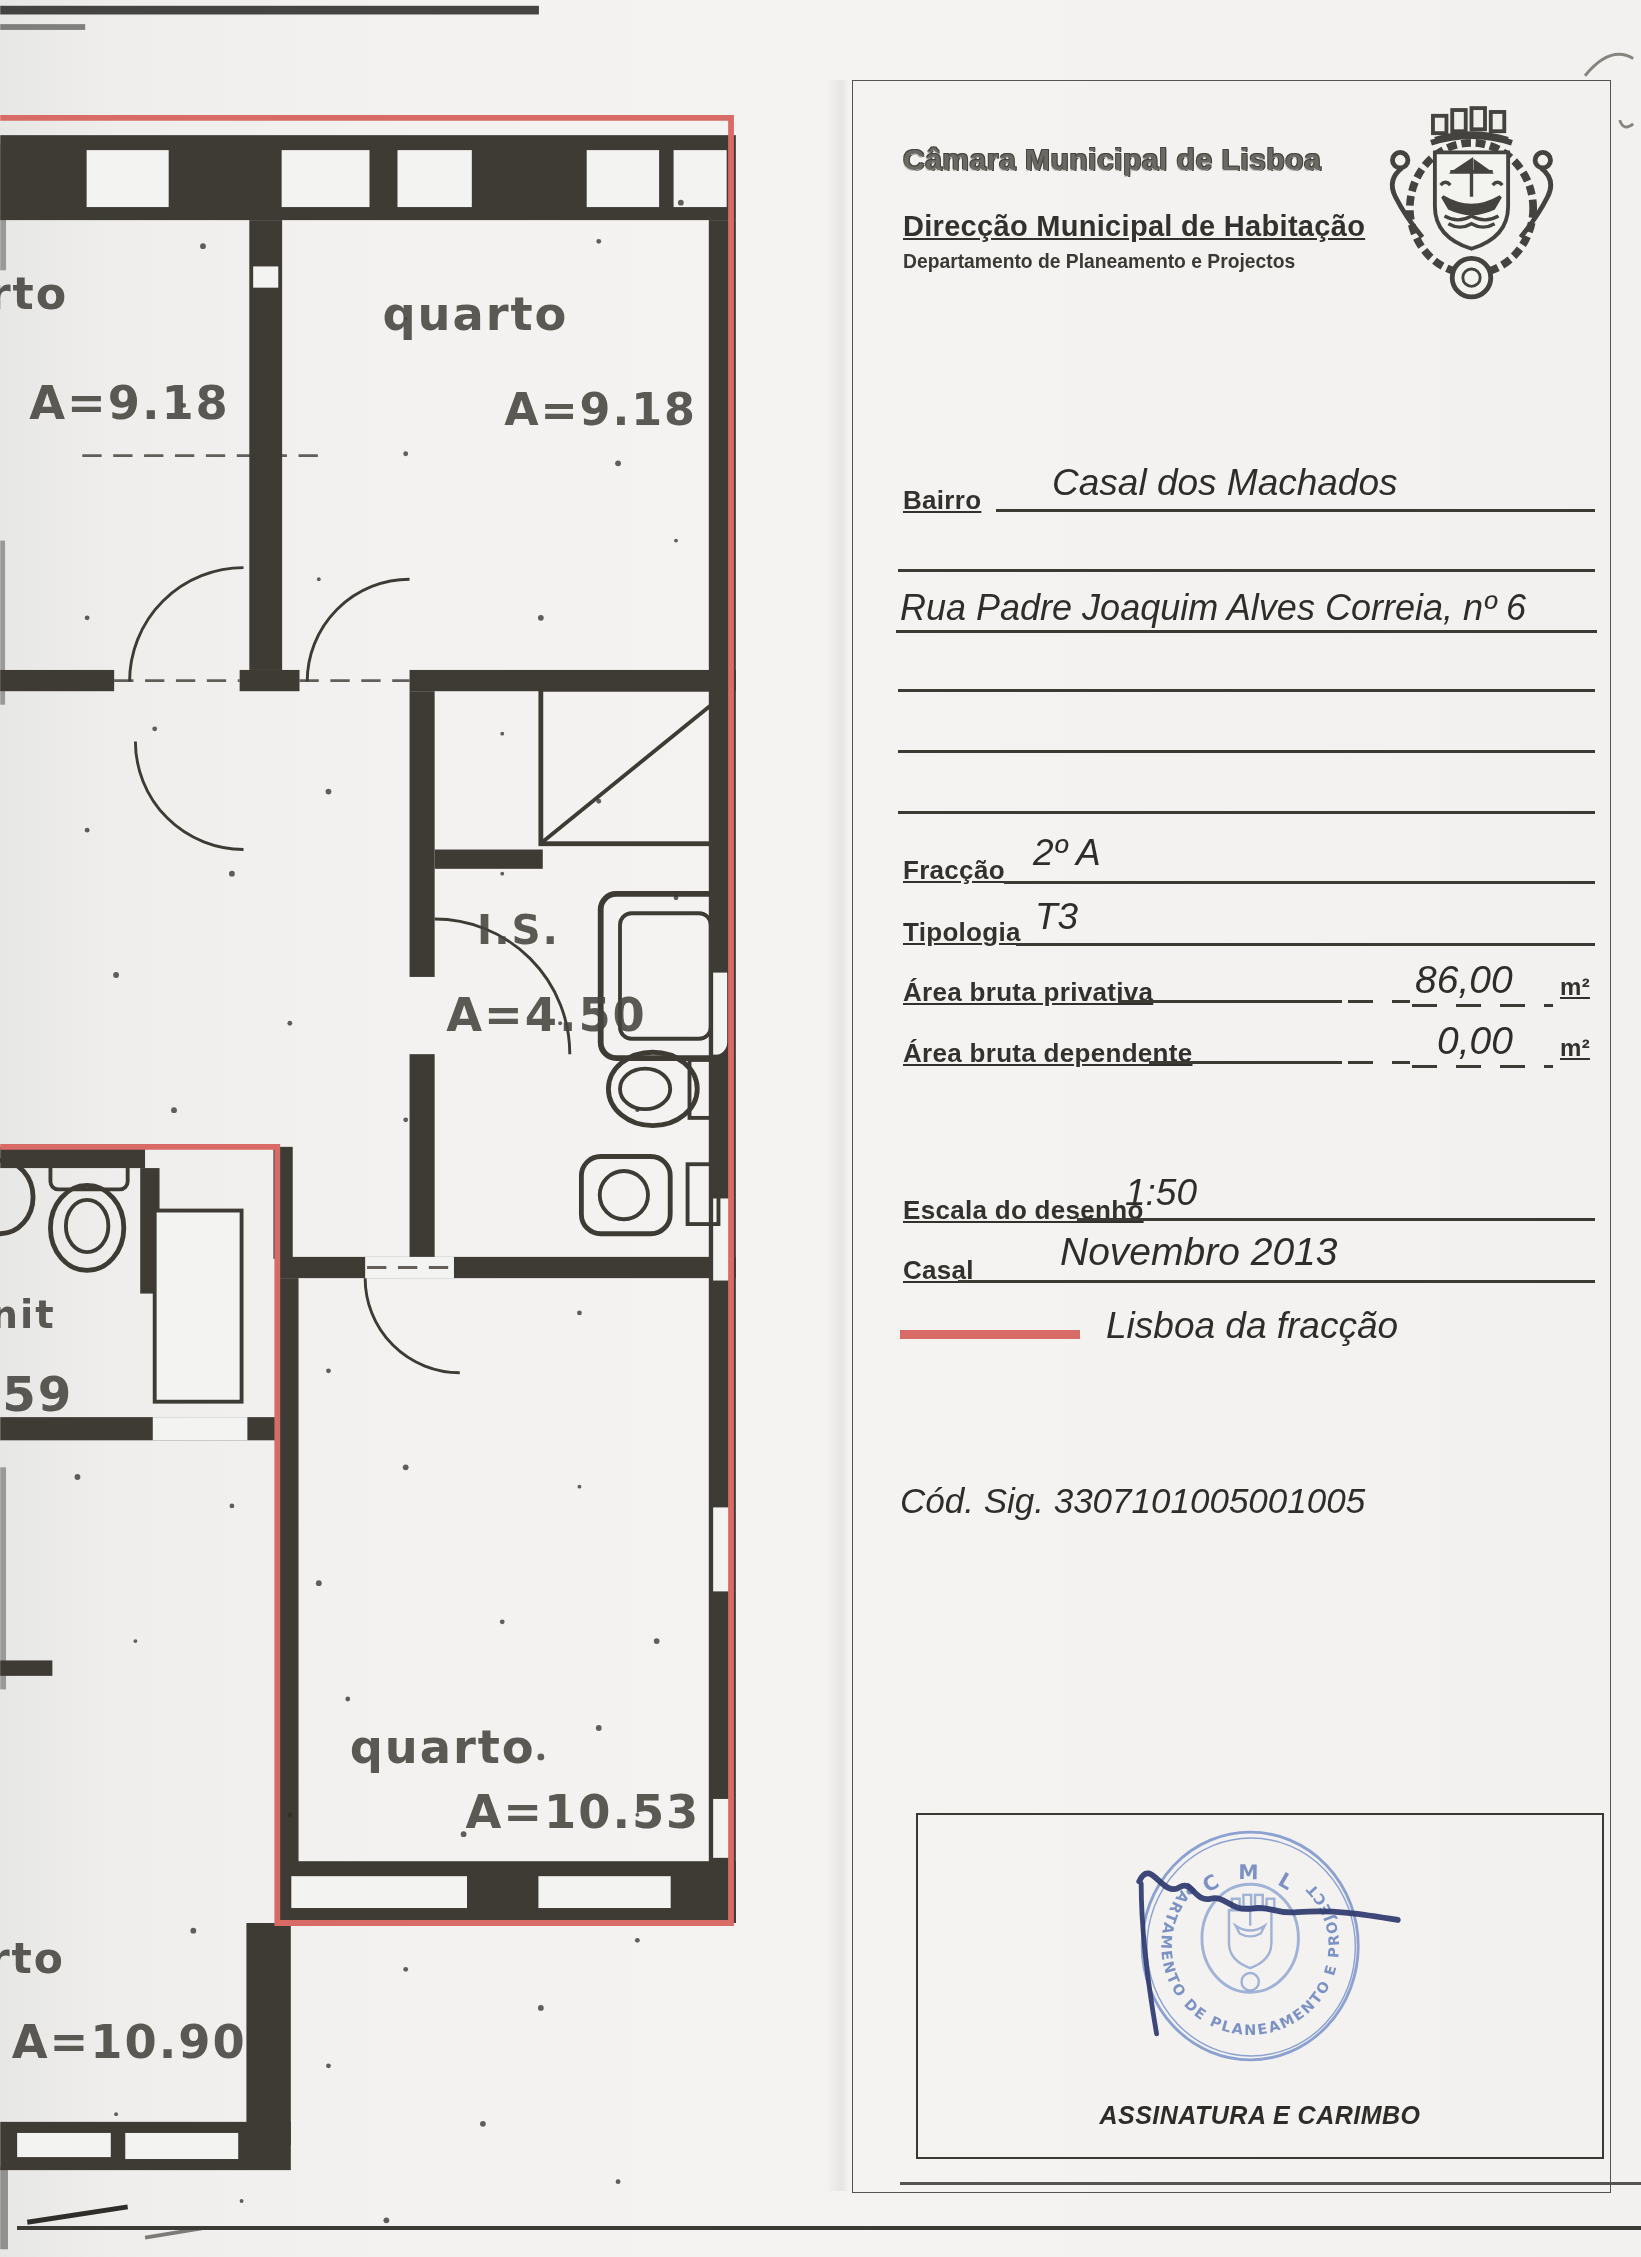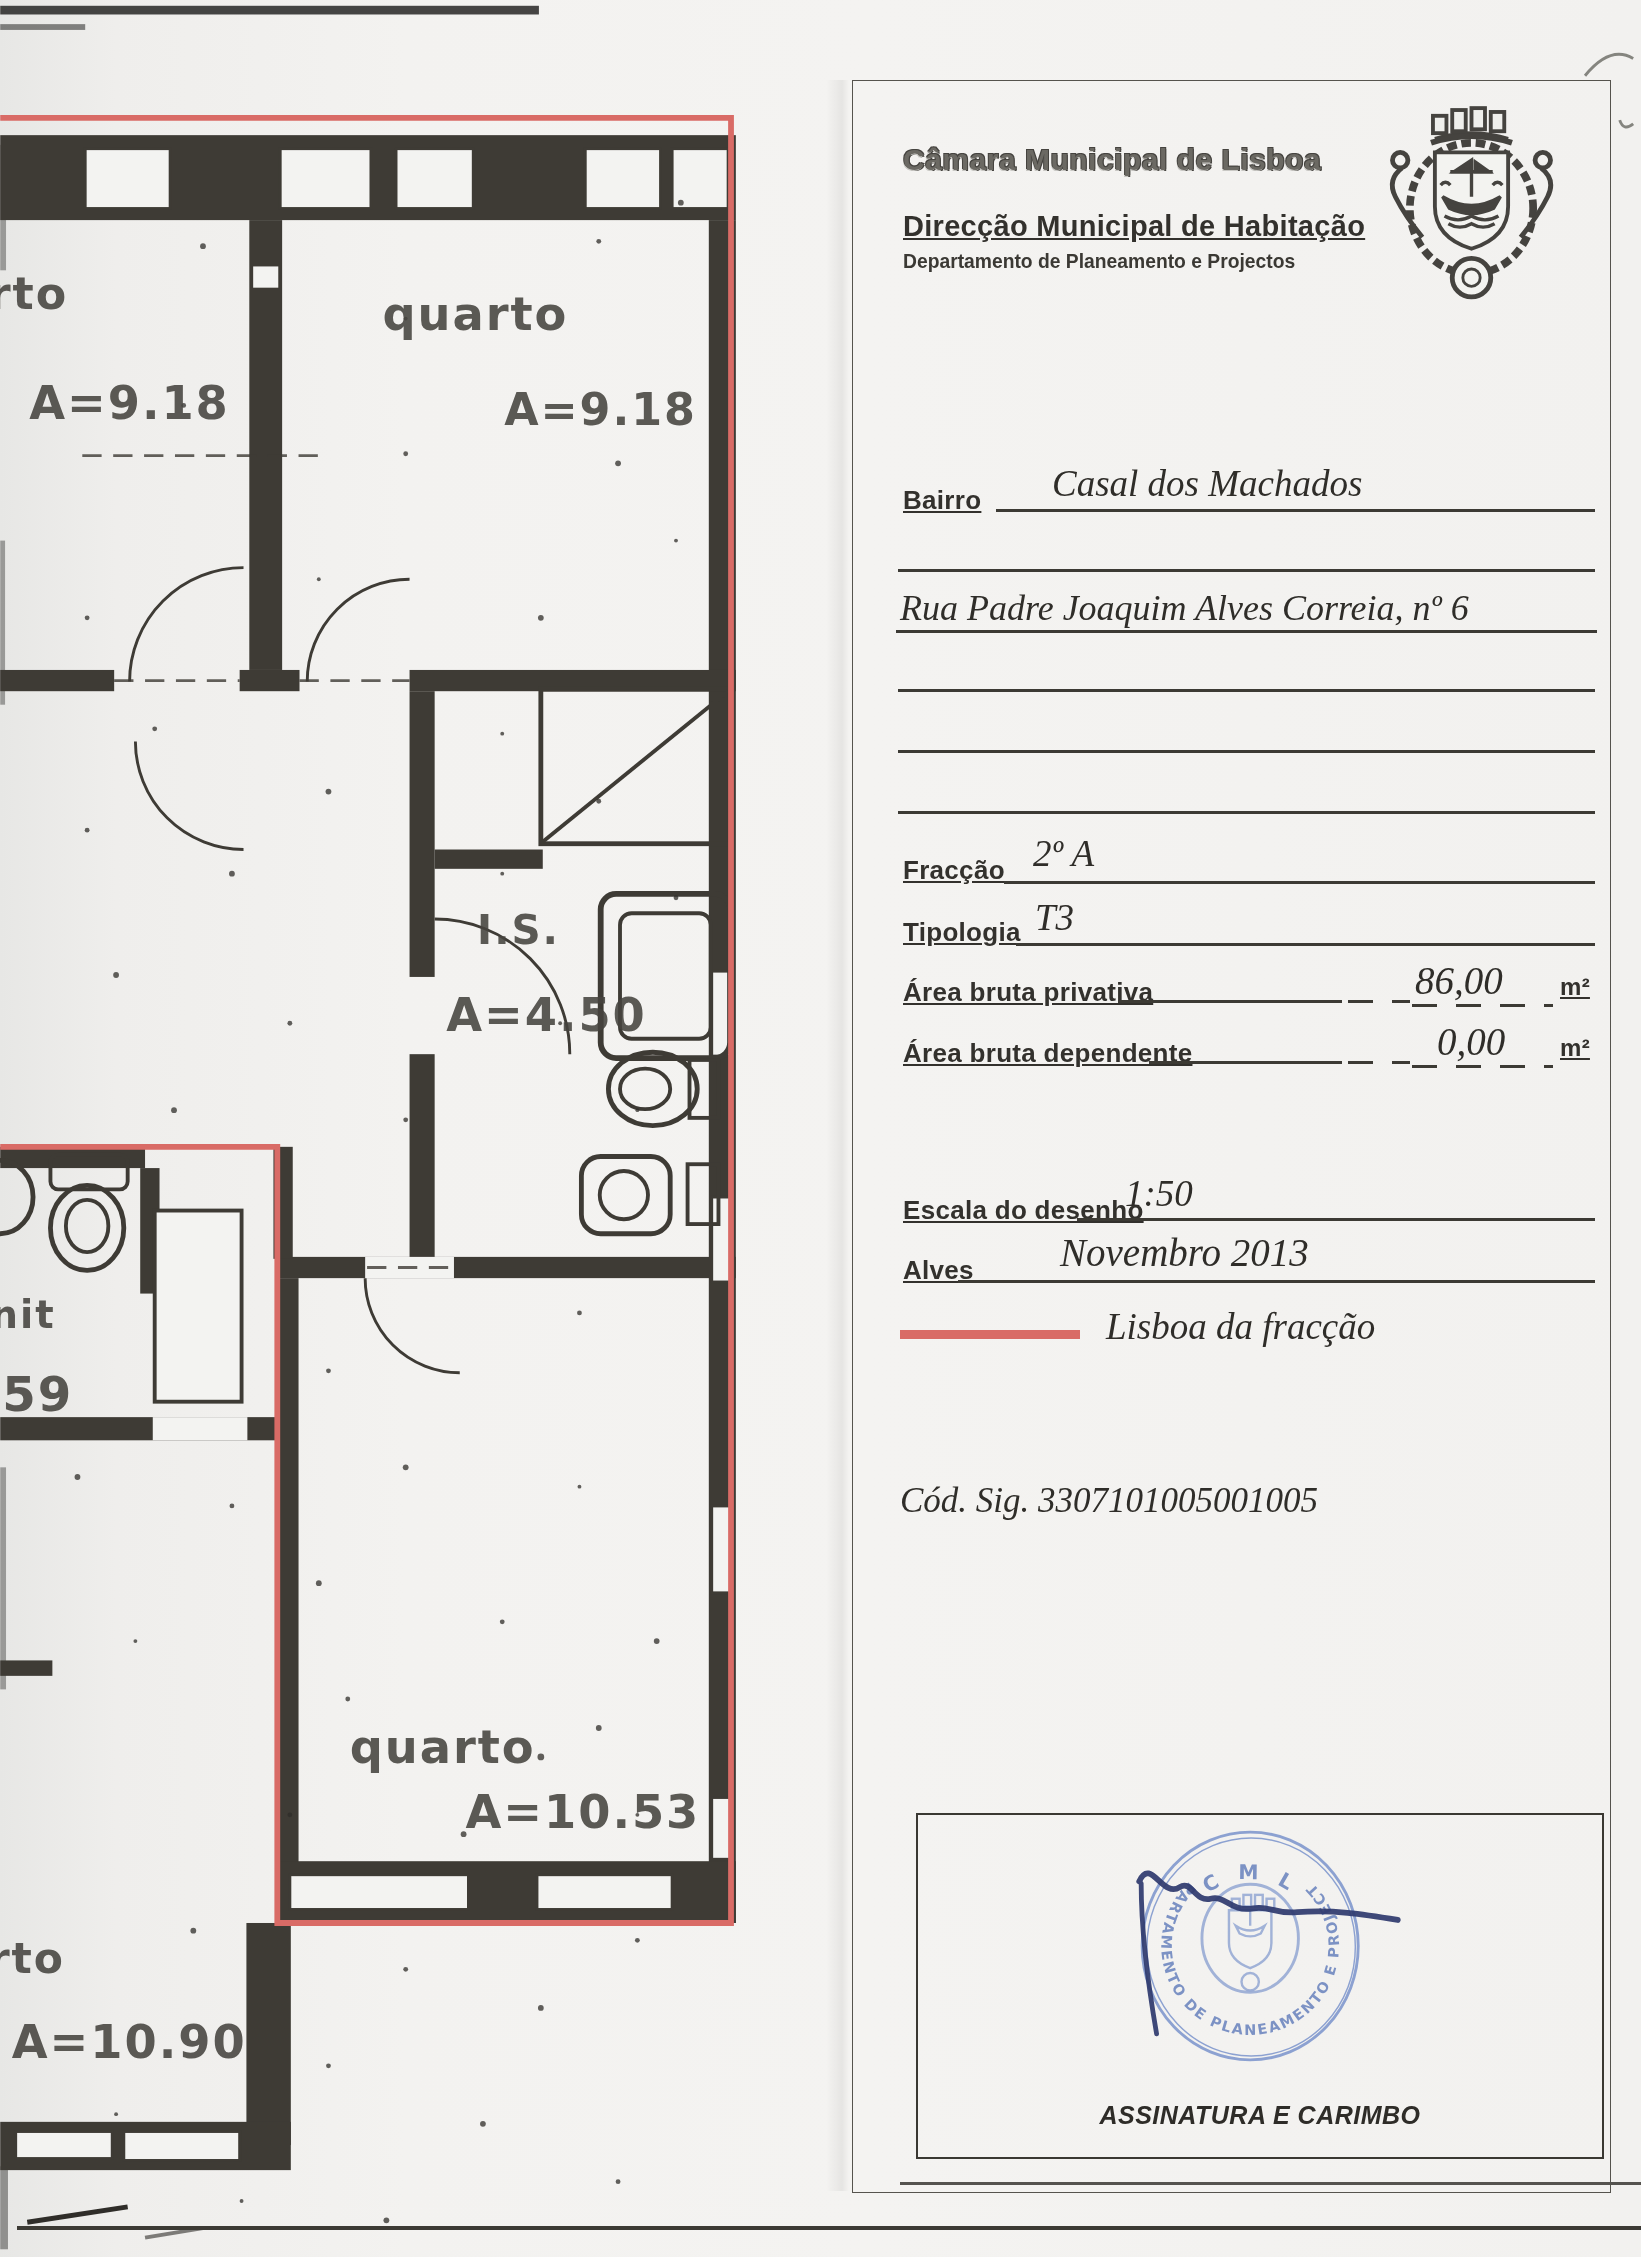--- a/index.html
+++ b/index.html
@@ -3,21 +3,21 @@
 <meta charset="utf-8">
 <style>
   html,body{margin:0;padding:0;}
   body{background:#d8d8d6;font-family:"Liberation Sans",sans-serif;}
   #page{position:relative;width:1641px;height:2257px;margin:0 auto;overflow:hidden;
         background:linear-gradient(90deg,#e7e7e5 0,#efeeec 116px,#f3f2f0 406px,#f4f3f1 869px,#f2f1ef 1632px);}
   .abs{position:absolute;}
   
   .lbl{font:700 26px "Liberation Sans",sans-serif;color:#33312d;letter-spacing:0.3px;white-space:nowrap;text-decoration:underline;}
   .lbl-sm{font:700 19.3px "Liberation Sans",sans-serif;color:#3b3934;white-space:nowrap;}
-  .hand{font-family:Liberation Serif, serif;font-style:italic;color:#2f2d29;white-space:nowrap;}
+  .hand{font-family:Liberation Sans, sans-serif;font-style:italic;color:#2f2d29;white-space:nowrap;}
   .line{position:absolute;height:2.9px;background:#3c3a34;}
   .dash{position:absolute;height:2.9px;background:repeating-linear-gradient(90deg,#3c3a34 0 25px,transparent 25px 44px);}
   .org-title{font:700 30px "Liberation Sans",sans-serif;letter-spacing:0.5px;color:#6b6963;white-space:nowrap;
              text-shadow:-1px -1px 0 #45433f,1px -1px 0 #45433f,-1px 1px 0 #c9c8c4,1px 1px 0 #45433f;text-align:center;}
   .panel{position:absolute;left:852px;top:80px;width:757px;height:2111px;border:1.9px solid #55534d;background:transparent;}
   .sigbox{position:absolute;left:904px;top:1813px;width:684px;height:342px;border:2.9px solid #3a3832;margin-left:12px;}
   .caption{position:absolute;left:0;right:0;top:286px;text-align:center;
            font:italic 700 25px "Liberation Sans",sans-serif;color:#2e2c28;letter-spacing:0.5px;}
   .crease{position:absolute;left:826px;top:80px;width:23px;height:2111px;
           background:linear-gradient(90deg,rgba(0,0,0,0) 0,rgba(0,0,0,.06) 70%,rgba(0,0,0,0) 100%);}
@@ -269,21 +269,21 @@
   <div class="line" style="left:1149px;top:1061px;width:193px"></div>
   <div class="dash" style="left:1348px;top:1061px;width:62px"></div>
   <div class="abs hand" style="left:1437px;top:1019px;font-size:39px">0,00</div>
   <div class="dash" style="left:1412px;top:1065px;width:141px"></div>
   <div class="abs lbl" style="left:1560px;top:1034px;font-size:24px">m²</div>
 
   <div class="abs lbl" style="left:903px;top:1195px">Escala do desenho</div>
   <div class="abs hand" style="left:1125px;top:1172px;font-size:37px">1:50</div>
   <div class="line" style="left:1077px;top:1218px;width:518px"></div>
 
-  <div class="abs lbl" style="left:903px;top:1255px">Alves</div>
+  <div class="abs lbl" style="left:903px;top:1255px">Casal</div>
   <div class="abs hand" style="left:1060px;top:1230px;font-size:39px">Novembro 2013</div>
   <div class="line" style="left:958px;top:1280px;width:637px"></div>
 
   <div class="abs" style="left:900px;top:1330px;width:180px;height:8.7px;background:#d96b66"></div>
   <div class="abs hand" style="left:1106px;top:1305px;font-size:37px">Lisboa da fracção</div>
 
   <div class="abs hand" style="left:900px;top:1481px;font-size:35px">Cód. Sig. 3307101005001005</div>
 
   <div class="sigbox">
     <div class="caption">ASSINATURA E CARIMBO</div>

